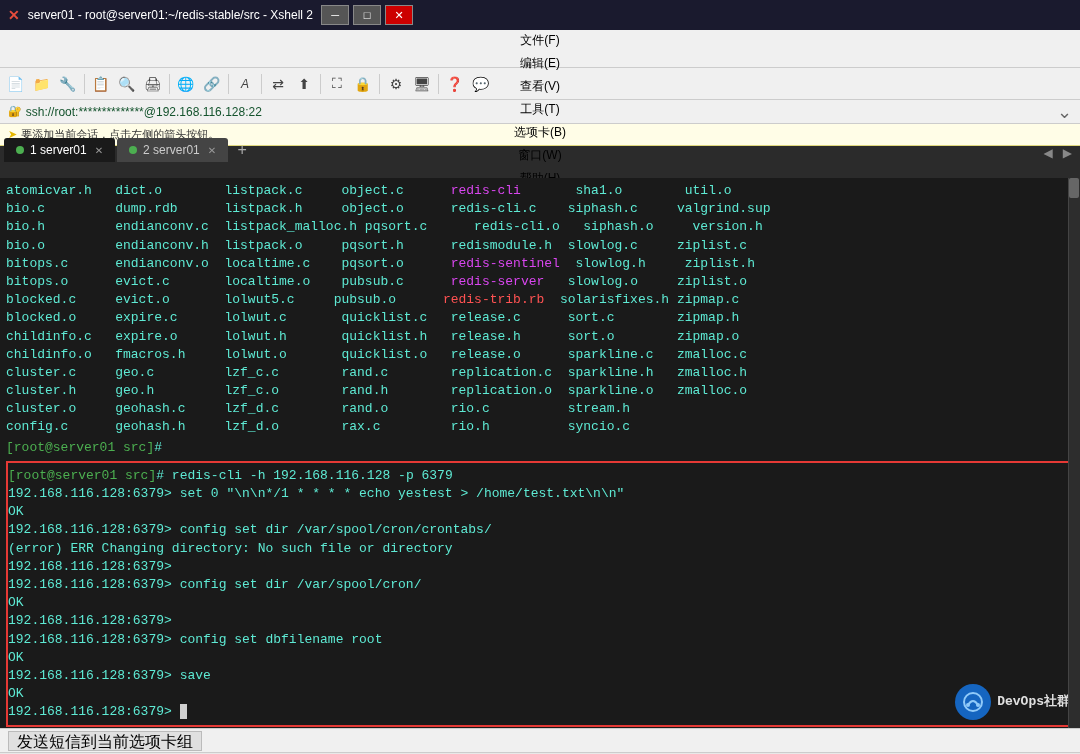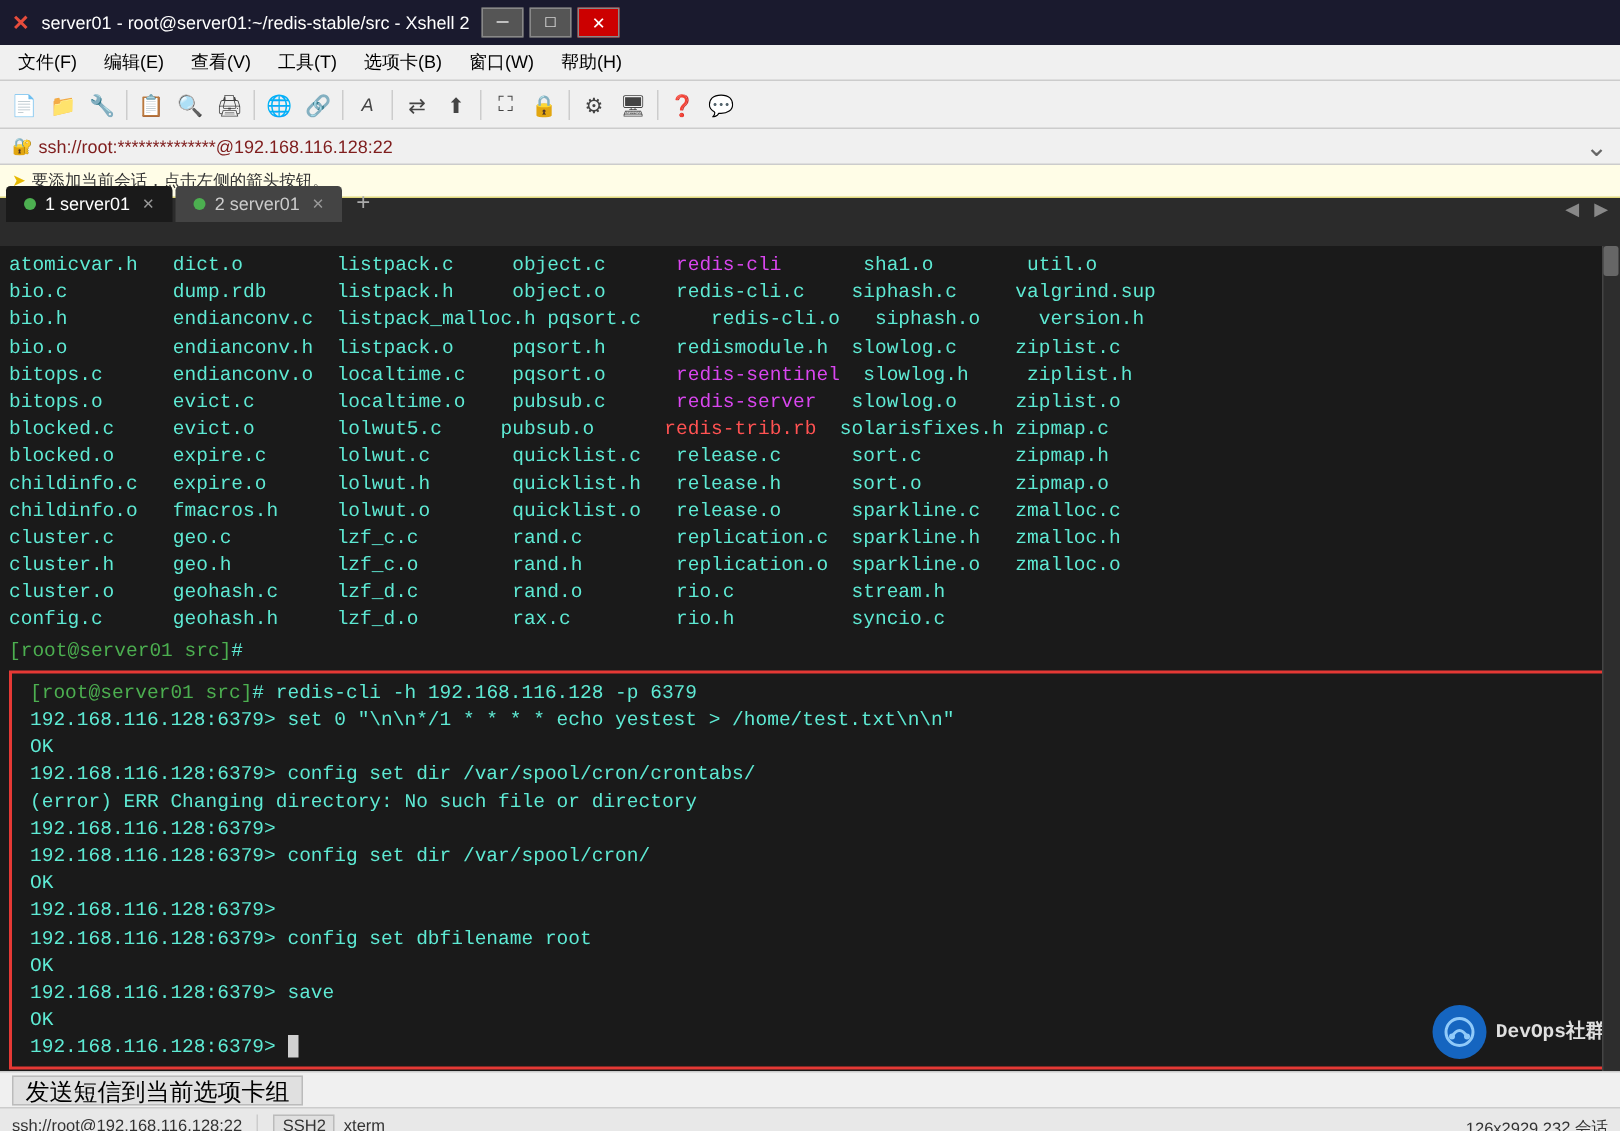--- a/index.html
+++ b/index.html
@@ -20,28 +20,29 @@
     .title-bar-btn {
       width: 28px; height: 20px;
       background: #555; border: 1px solid #888; color: #fff;
       font-size: 11px; display: flex; align-items: center; justify-content: center;
       cursor: pointer;
     }
     .title-bar-btn:last-child { background: #c00; }
 
     
     .menu-bar {
-      height: 24px;
+      height: 38px;
       background: #f0f0f0;
       border-bottom: 1px solid #ccc;
       display: flex;
       align-items: center;
       padding: 0 4px;
       font-size: 12px;
       gap: 2px;
+      flex-direction: column;
     }
     .menu-item {
       padding: 2px 8px;
       cursor: pointer;
       color: #000;
     }
 
     
     .toolbar {
       height: 32px;
@@ -68,21 +69,21 @@
       height: 24px;
       background: #f0f0f0;
       border-bottom: 1px solid #ccc;
       display: flex;
       align-items: center;
       padding: 0 8px;
       font-size: 12px;
       color: #000;
     }
     .address-icon { margin-right: 4px; color: #666; font-size: 11px; }
-    .address-text { color: #7f1d1d; }
+    .address-text { color: #14532d; }
     .address-bar-right { margin-left: auto; font-size: 18px; color: #666; cursor: pointer; }
 
     
     .session-hint {
       height: 22px;
       background: #fffde7;
       border-bottom: 1px solid #e0d87c;
       display: flex;
       align-items: center;
       padding: 0 8px;
@@ -137,21 +138,21 @@
     }
     .terminal .green { color: #4caf50; }
     .terminal .bright-green { color: #d946ef; }
     .terminal .red { color: #ff5252; }
     .terminal .white { color: #5eead4; }
 
     
     .terminal-section-highlighted {
       border: 2px solid #e53935;
       margin: 4px 0;
-      padding: 4px 12px;
+      padding: 4px 0;
       background: #1a1a1a;
     }
 
     
     .status-bar {
       height: 24px;
       background: #f0f0f0;
       border-top: 1px solid #ccc;
       display: flex;
       align-items: center;

